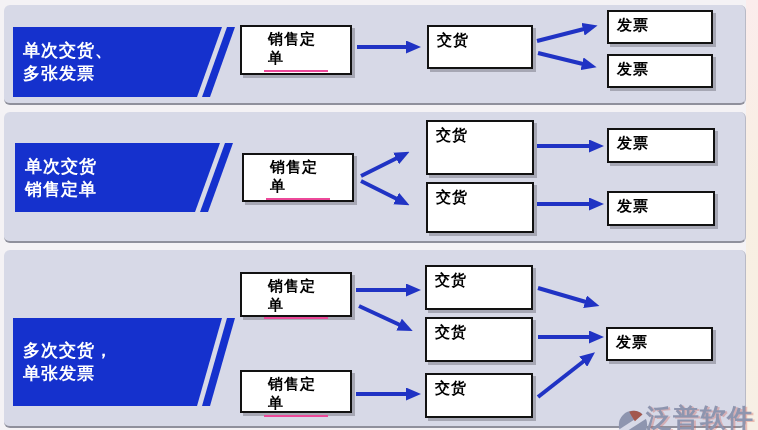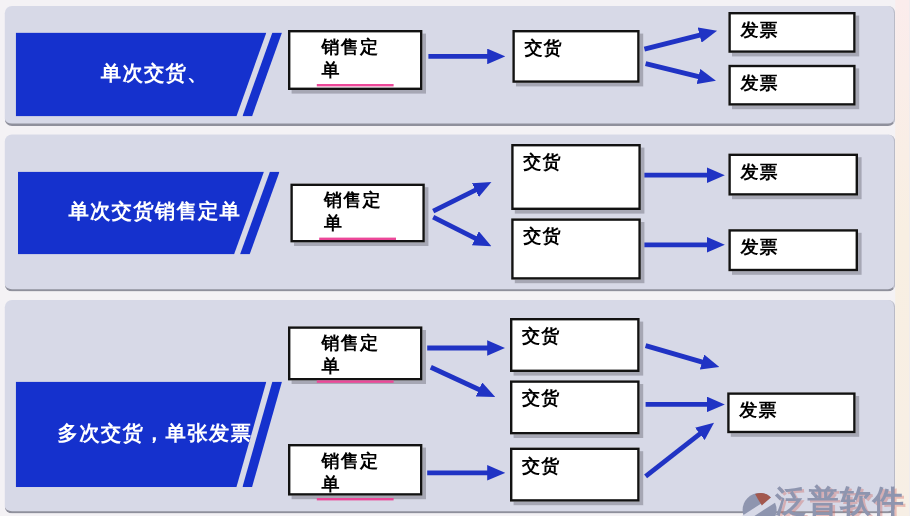--- a/index.html
+++ b/index.html
@@ -8,21 +8,21 @@
     background:linear-gradient(180deg,#fbecec 0%,#f8efe2 45%,#f7efe5 100%);}
   .panel{position:absolute;left:4px;width:741px;background:#d7d9e7;
     border-radius:6px;border-bottom:2px solid #8f909c;border-right:1px solid #b9bac6;}
   .p1{top:5px;height:98px;}
   .p2{top:112px;height:129px;}
   .p3{top:250px;height:176px;}
 
   .banner{position:absolute;}
   .banner .main{position:absolute;inset:0;background:#1531cd;
     clip-path:polygon(0 0, calc(100% - 13px) 0, calc(100% - 38px) 100%, 0 100%);
-    display:flex;flex-direction:row;justify-content:center;padding-left:10px;box-sizing:border-box;align-items:center;}
+    display:flex;flex-direction:column;justify-content:center;padding-left:10px;box-sizing:border-box;}
   .banner .sliver{position:absolute;inset:0;background:#1531cd;
     clip-path:polygon(calc(100% - 8px) 0, 100% 0, calc(100% - 25px) 100%, calc(100% - 33px) 100%);}
   .banner .line{color:#fff;font-weight:bold;font-size:17px;line-height:23px;letter-spacing:1px;}
 
   .nbox{position:absolute;background:#fff;border:2px solid #121212;box-sizing:border-box;
     box-shadow:3px 3px 0 rgba(125,125,138,.55);font-weight:bold;font-size:15px;color:#000;}
   .nbox .lbl{display:block;padding:4px 6px 0 8px;letter-spacing:1px;}
   .nbox.order .lbl{margin:0 22px;padding:3px 2px 2px 4px;border-bottom:2px solid #ec4899;}
 
   .arrows{position:absolute;left:0;top:0;pointer-events:none;}
@@ -43,20 +43,21 @@
 
   <section class="panel p1"></section>
 
   <section class="panel p2"></section>
 
   <section class="panel p3"></section>
 
   <div class="banner" style="left:13px;top:27px;width:222px;height:70px;">
     <div class="main">
       <span class="line">单次交货、</span>
+      <span class="line">多张发票</span>
     </div>
     <div class="sliver"></div>
   </div>
 
   <div class="banner" style="left:15px;top:143px;width:218px;height:69px;">
     <div class="main">
       <span class="line">单次交货</span>
       <span class="line">销售定单</span>
     </div>
     <div class="sliver"></div>

